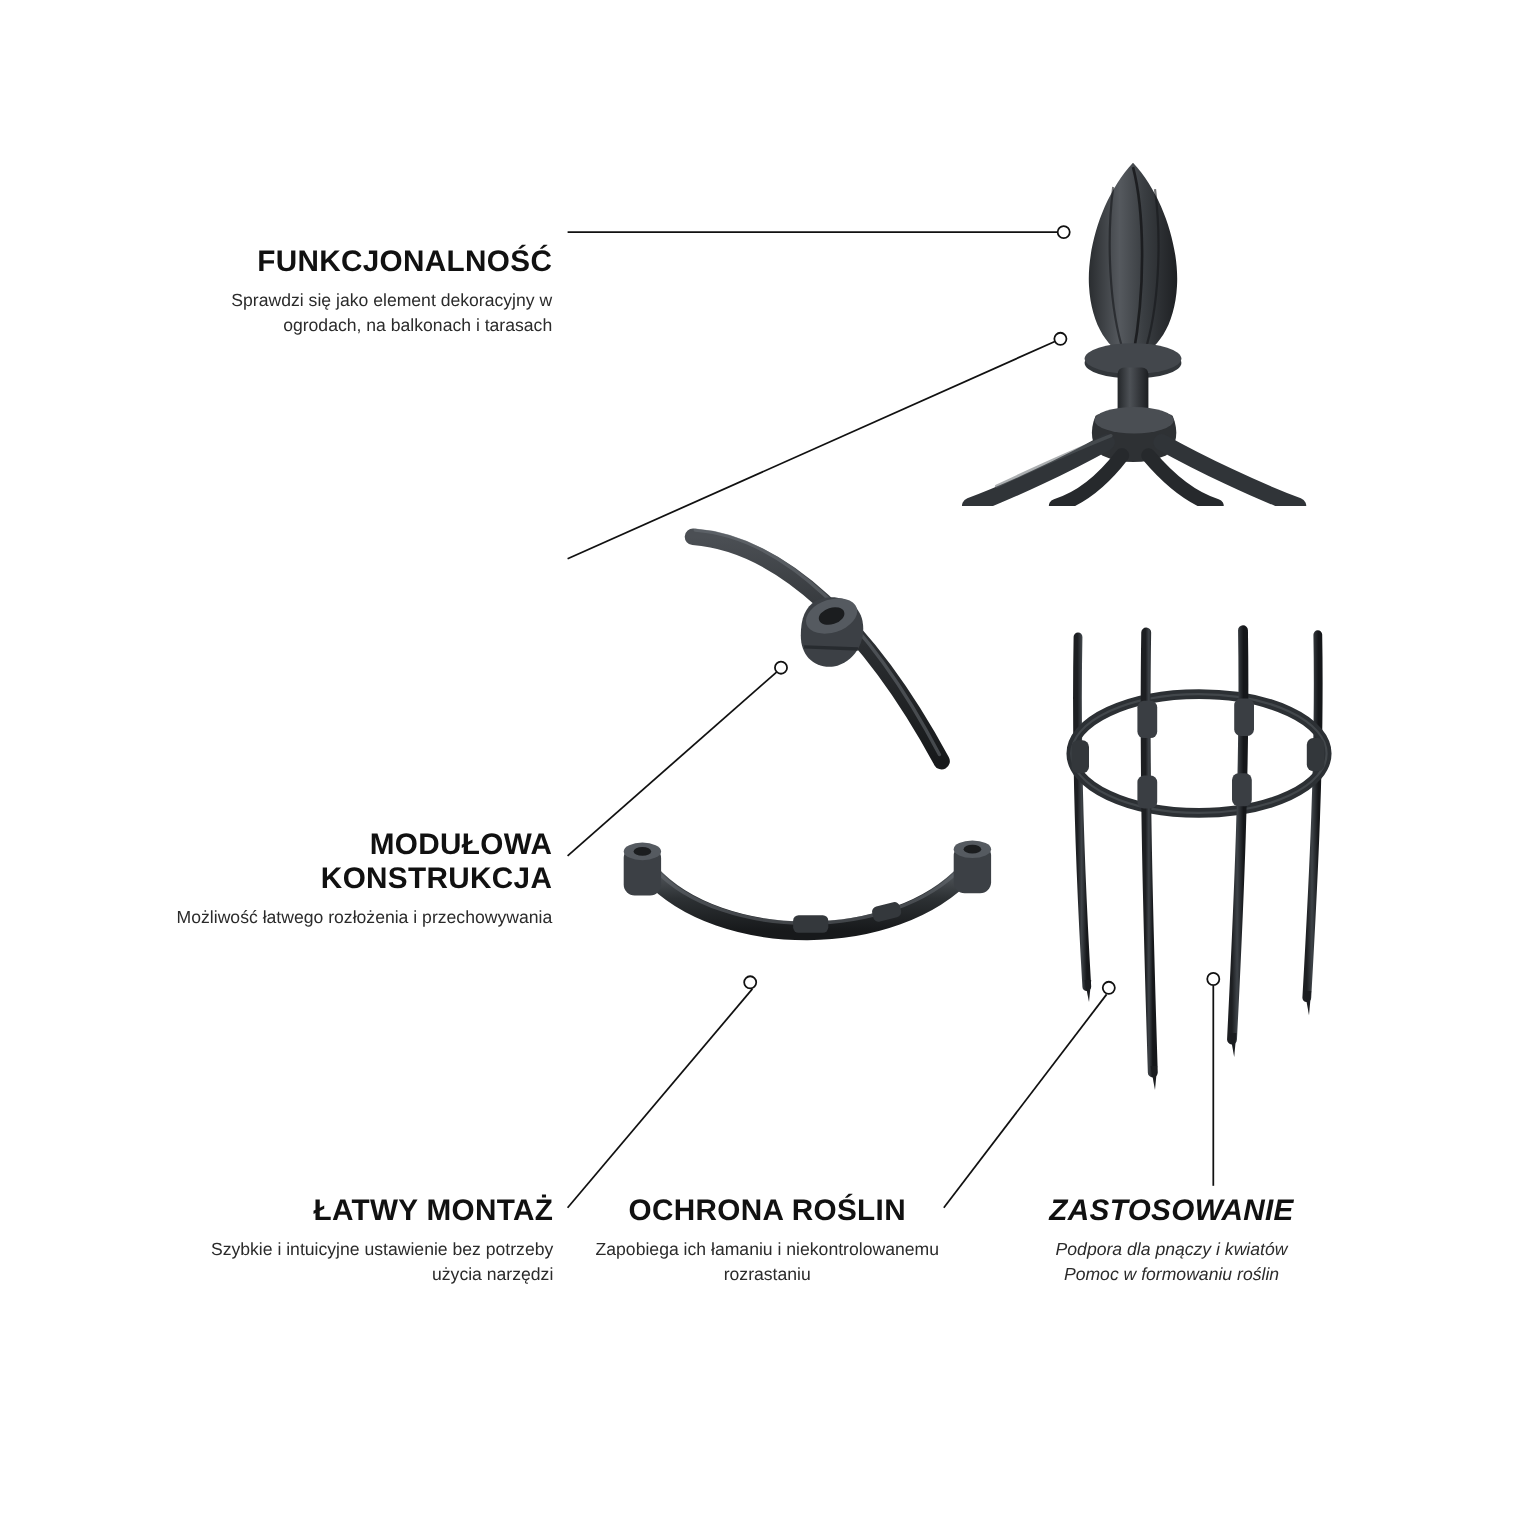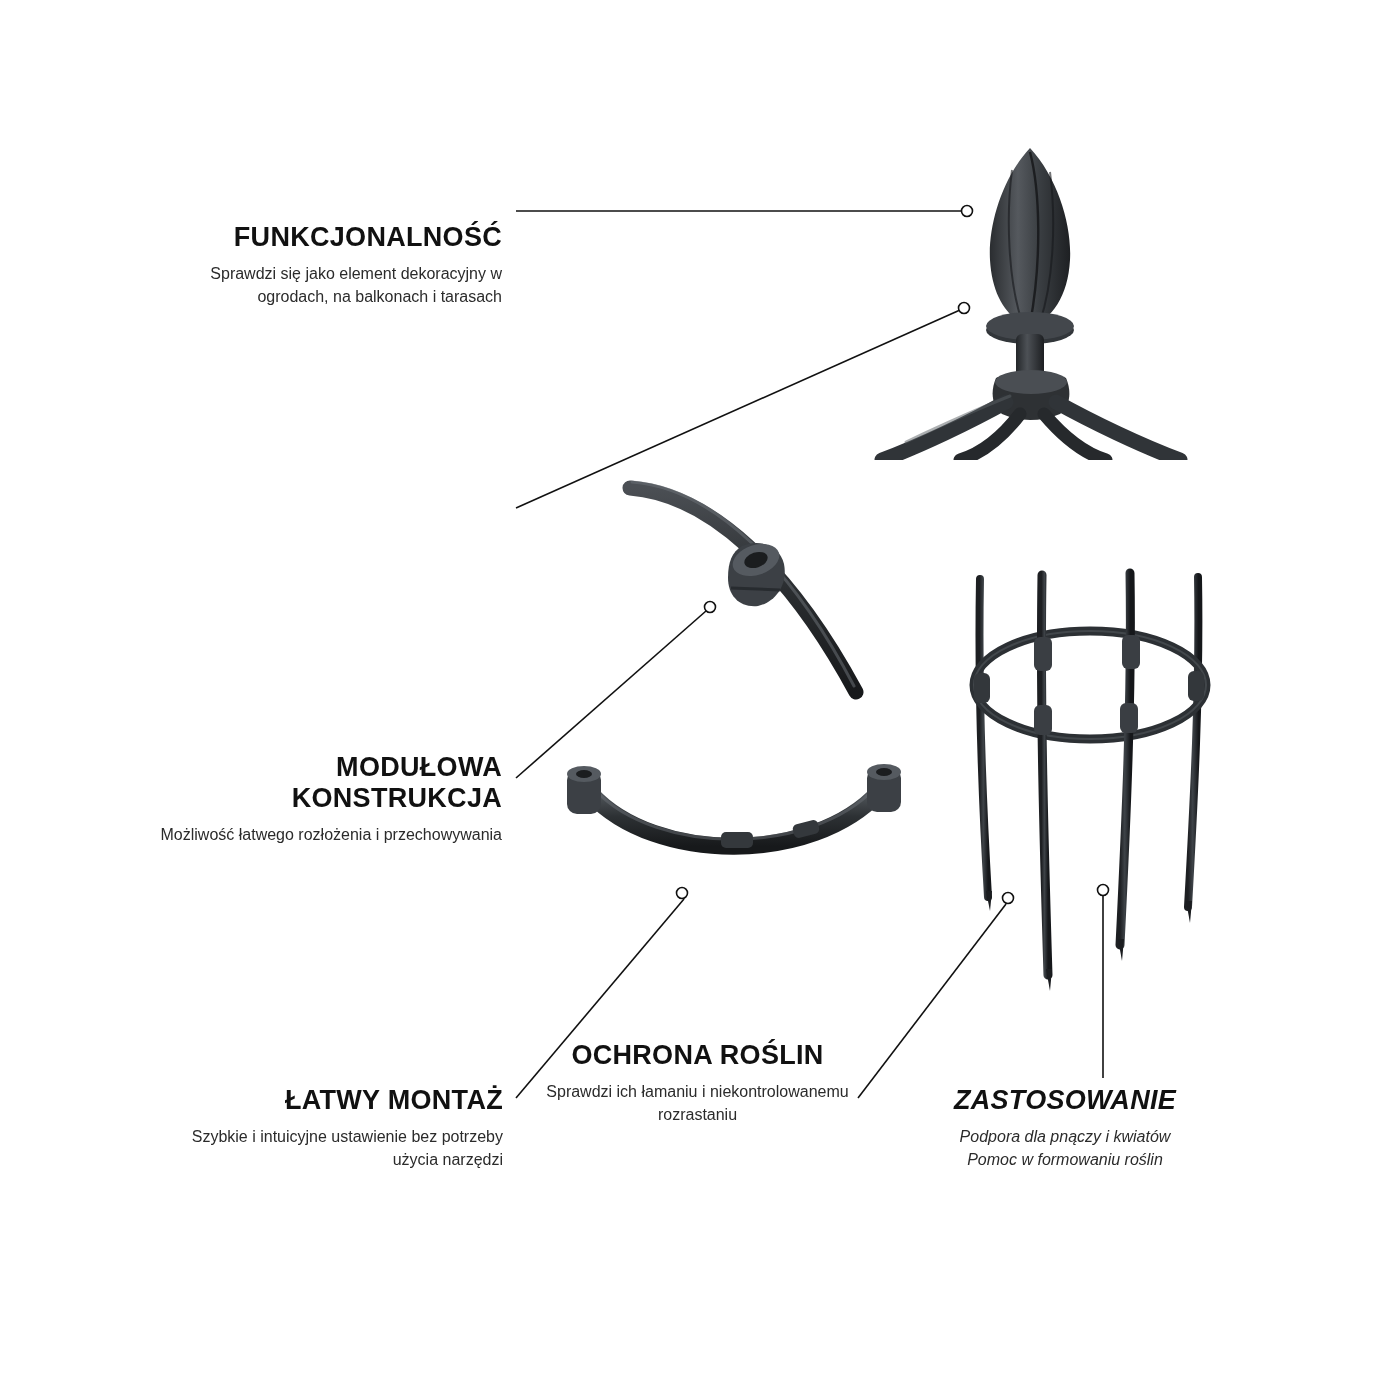--- a/index.html
+++ b/index.html
@@ -48,21 +48,21 @@
   }
   svg.art {
     position: absolute;
   }
 
   
   #c-funkcjonalnosc { left: 150px; top: 188px; width: 352px; margin-top: 34px; }
   #c-wytrzymalosc   { left: 180px; top: 488px; width: 322px; }
   #c-modulowa       { left: 150px; top: 752px; width: 352px; }
   #c-latwy          { left: 176px; top: 1085px; width: 327px; }
-  #c-ochrona        { left: 535px; top: 1040px; width: 325px; }
+  #c-ochrona        { left: 535px; top: 1085px; width: 325px; }
   #c-zastosowanie   { left: 880px; top: 1085px; width: 370px; font-style: italic; }
 </style>
 </head>
 <body>
 
 <div id="stage">
 
   <svg class="art" style="left:860px; top:130px; width:340px; height:330px;" viewBox="0 0 340 330">
     <defs>
       <linearGradient id="gFin" x1="0" y1="0" x2="1" y2="0">
@@ -214,21 +214,21 @@
     <p class="body">Możliwość łatwego rozłożenia i przechowywania</p>
   </div>
 
   <div class="callout align-right" id="c-latwy">
     <p class="title">ŁATWY MONTAŻ</p>
     <p class="body">Szybkie i intuicyjne ustawienie bez potrzeby użycia narzędzi</p>
   </div>
 
   <div class="callout align-center" id="c-ochrona">
     <p class="title">OCHRONA ROŚLIN</p>
-    <p class="body">Sprawdzi ich łamaniu i niekontrolowanemu rozrastaniu</p>
+    <p class="body">Zapobiega ich łamaniu i niekontrolowanemu rozrastaniu</p>
   </div>
 
   <div class="callout align-center" id="c-zastosowanie">
     <p class="title">ZASTOSOWANIE</p>
     <p class="body">
       <span>Podpora dla pnączy i kwiatów</span><br>
       <span>Pomoc w formowaniu roślin</span>
     </p>
   </div>
 

